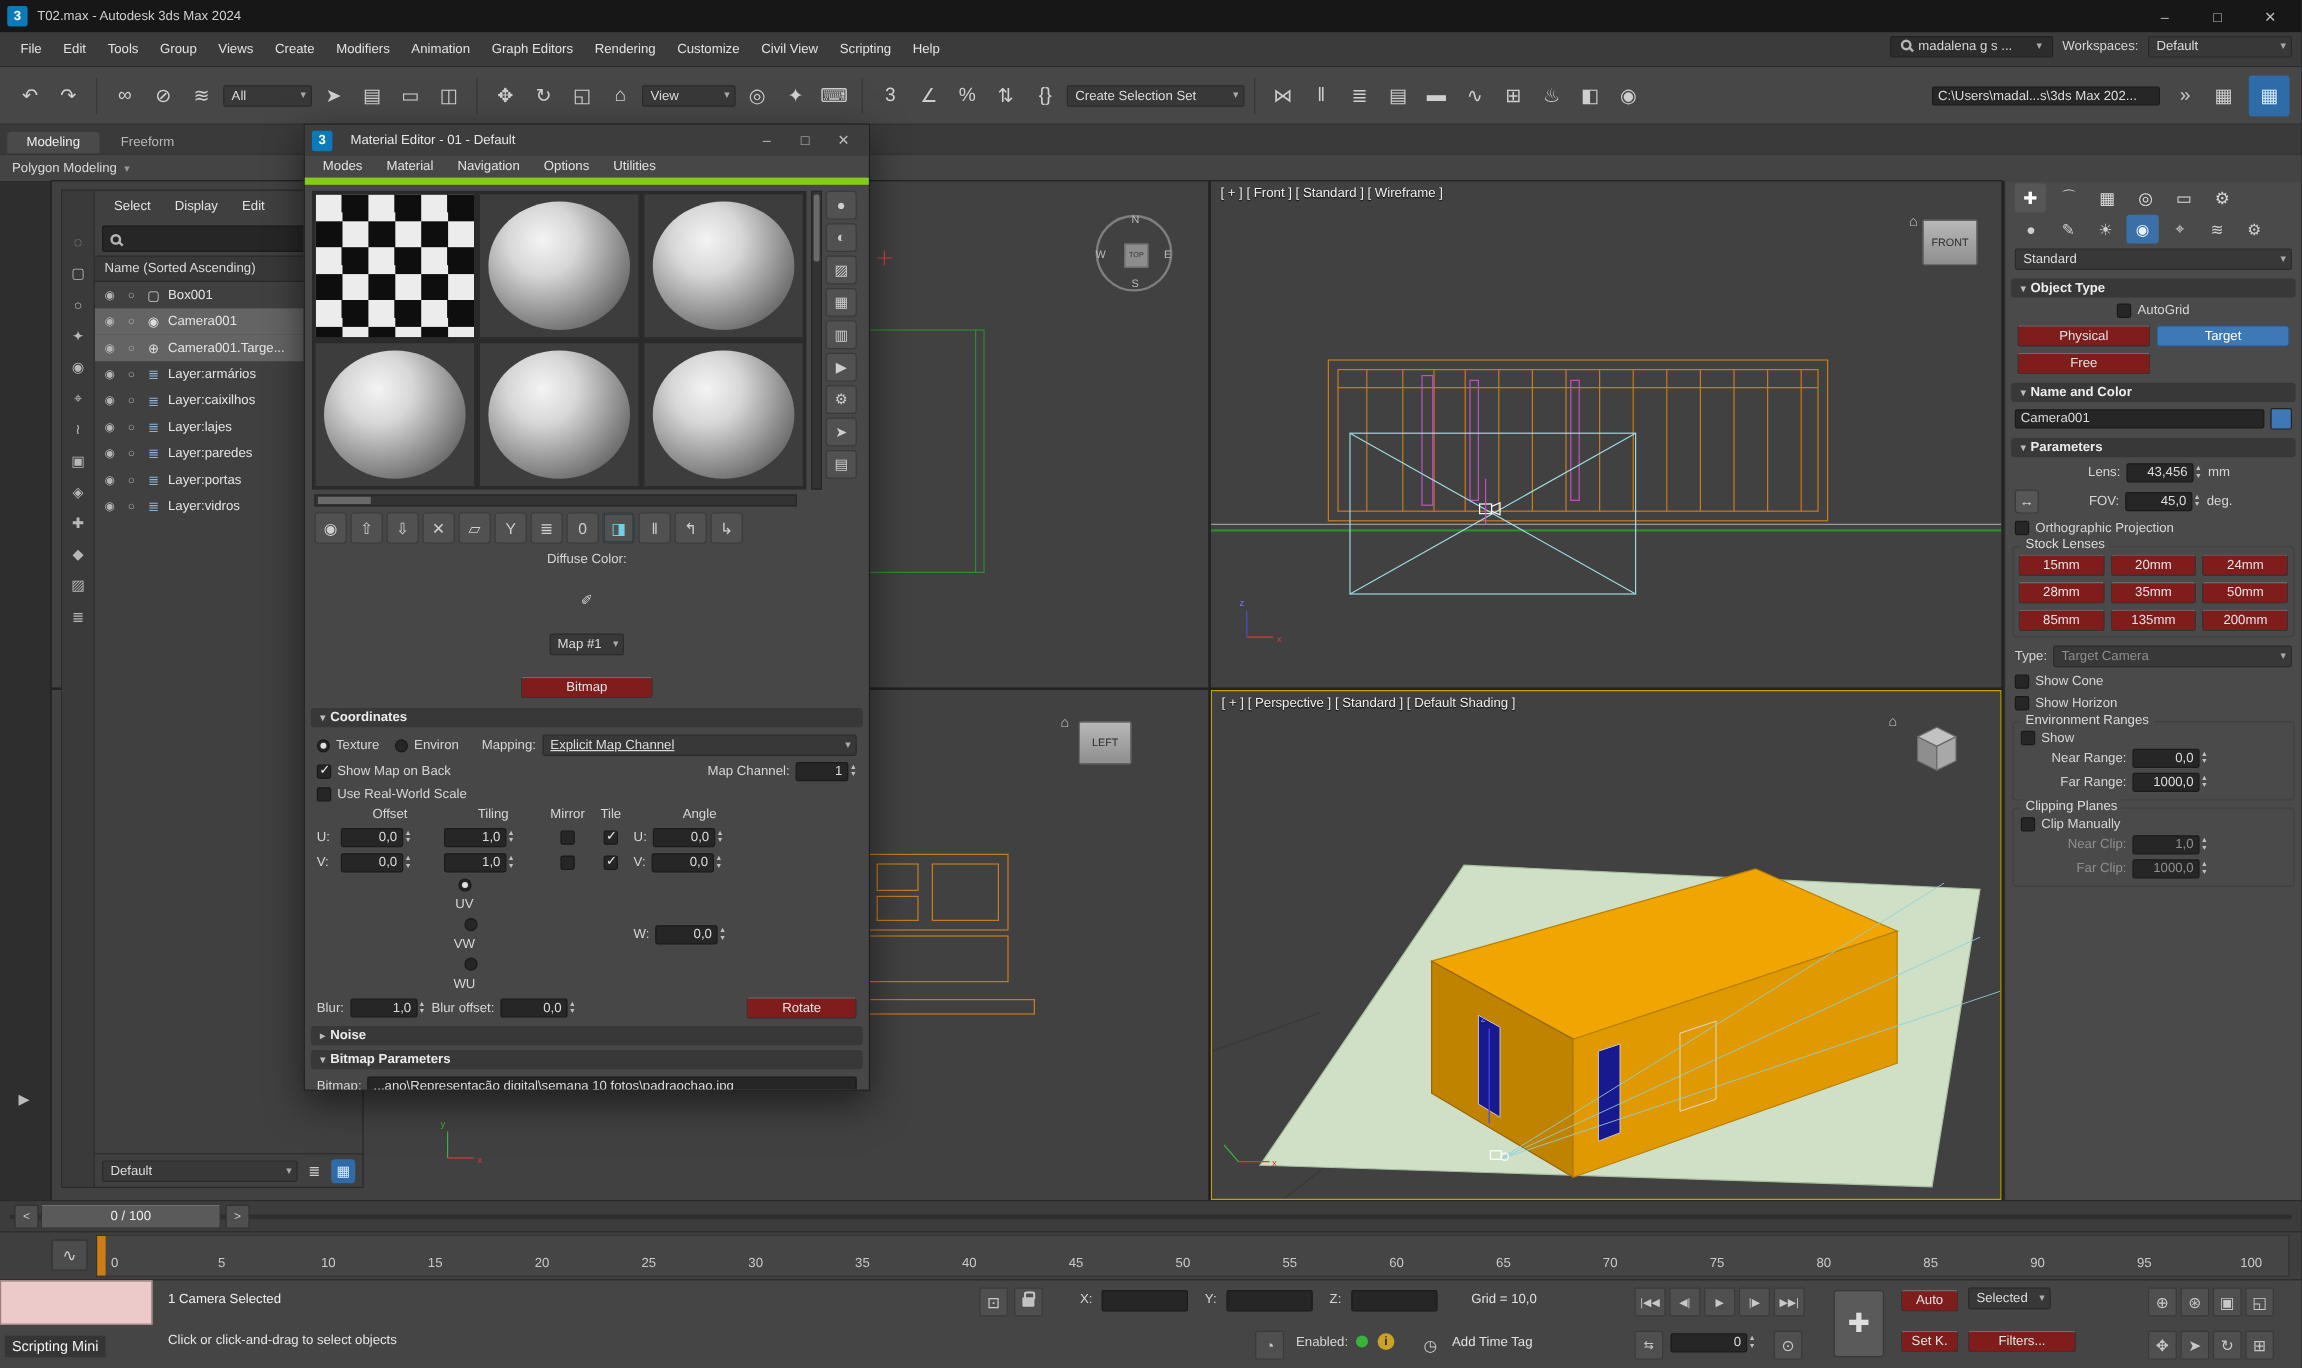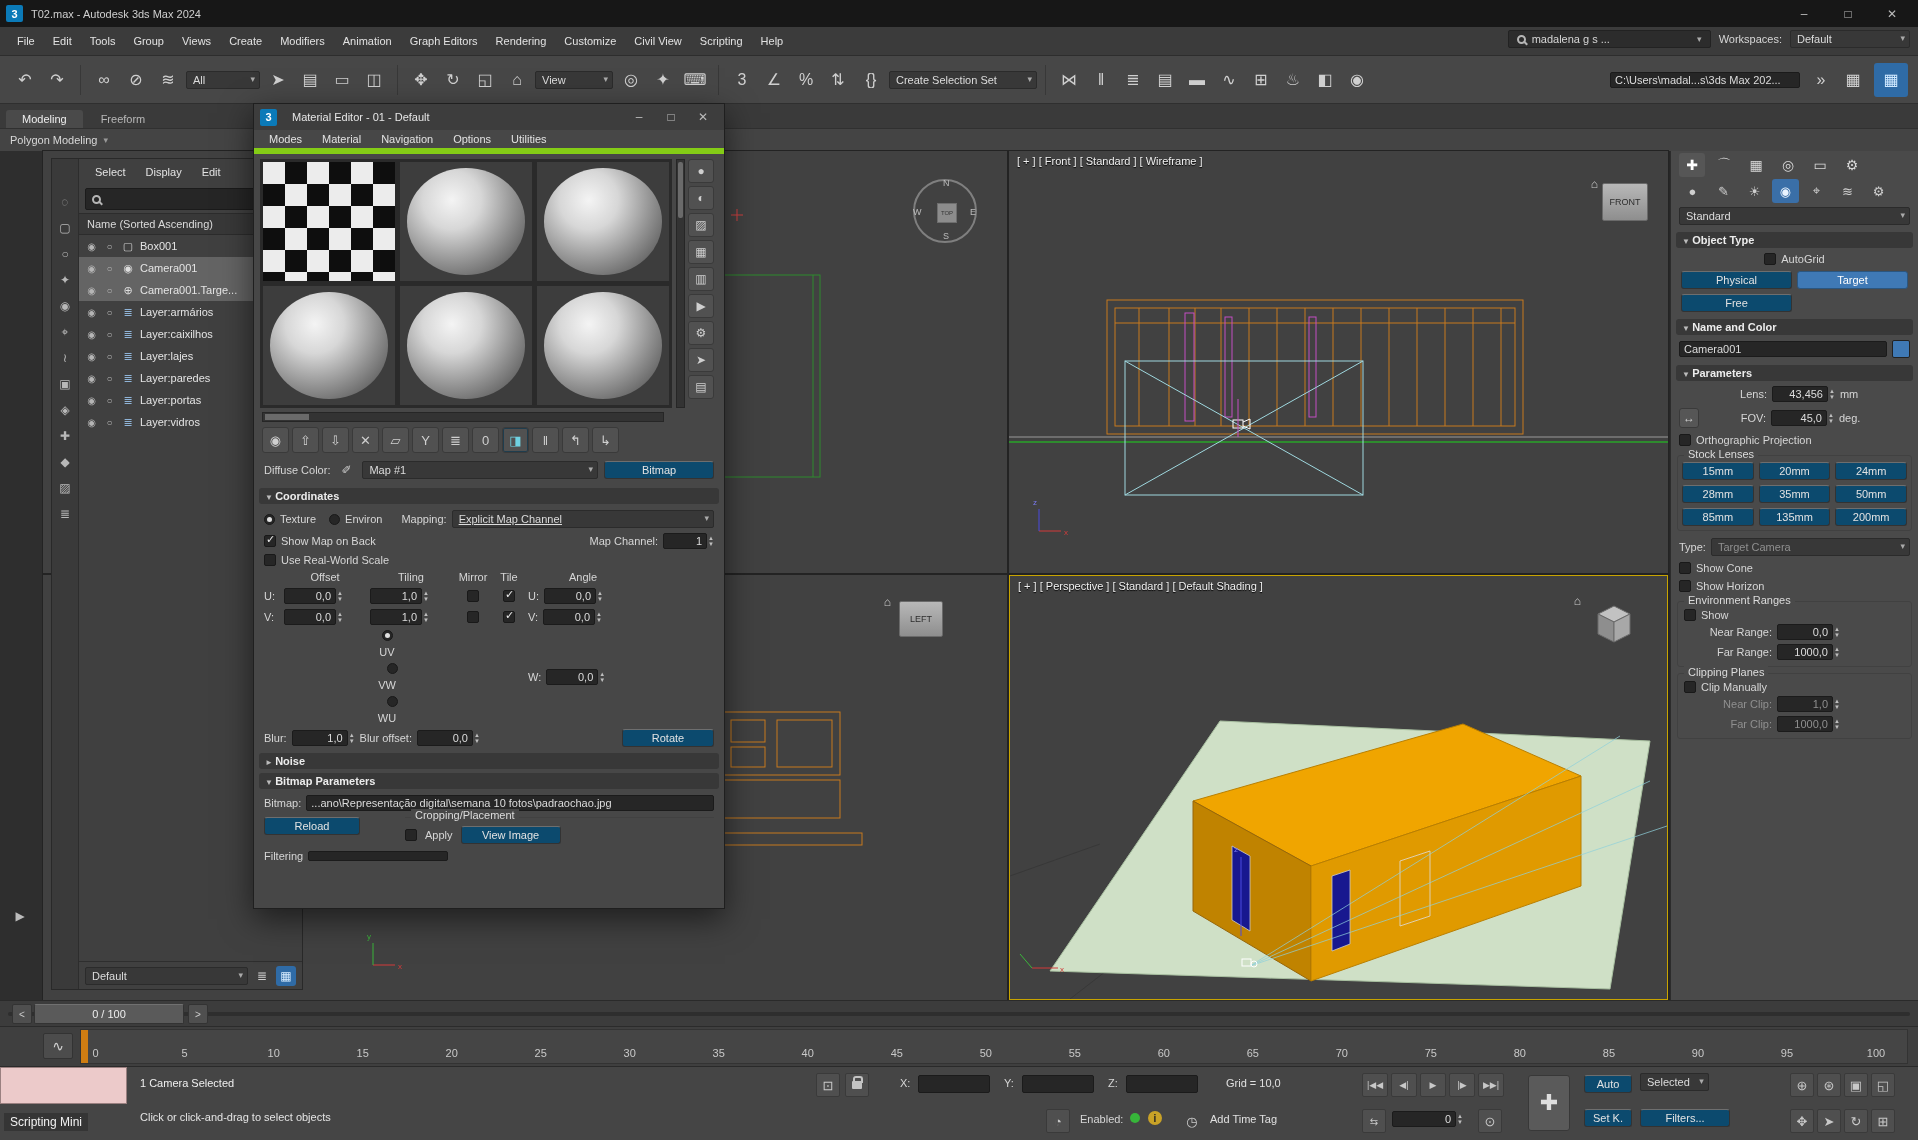--- a/index.html
+++ b/index.html
@@ -25,21 +25,21 @@
   .spin { display:inline-flex; align-items:stretch; }
   .spin .fld { width:56px; text-align:right; }
   .spin .arr { display:flex; flex-direction:column; justify-content:center; margin-left:1px; }
   .spin .arr span { font-size:6px; line-height:6px; color:#bfbfbf; }
   .cb { width:12px; height:12px; background:#262626; border:1px solid #191919; border-radius:2px;
         display:inline-block; position:relative; vertical-align:-2px; flex:none; }
   .cb.on::after { content:"✓"; position:absolute; top:-3px; left:1px; color:#ececec; font-size:11px; }
   .rb { width:11px; height:11px; background:#262626; border:1px solid #191919; border-radius:50%;
         display:inline-block; position:relative; vertical-align:-2px; flex:none; }
   .rb.on::after { content:""; position:absolute; inset:2px; border-radius:50%; background:#e0e0e0; }
-  .btn { background:#0c4a6e; border:1px solid #333; border-top-color:#6e6e6e; border-radius:3px;
+  .btn { background:#7f1d1d; border:1px solid #333; border-top-color:#6e6e6e; border-radius:3px;
          color:#e2e2e2; padding:2px 8px; font-size:11px; text-align:center; white-space:nowrap; }
   .btn.blue { background:#3f79b5; border-color:#2b567f; color:#fff; }
   .roll { background:#383838; border-radius:3px; margin:4px 5px 2px 5px; padding:2px 6px;
           color:#ececec; font-weight:bold; font-size:11px; }
   .roll.open::before { content:"▼ "; font-size:8px; color:#bbb; }
   .roll.closed::before { content:"► "; font-size:8px; color:#bbb; }
   .grp { border:1px solid #414141; border-radius:3px; margin:6px 6px 4px 6px; padding:6px 4px 4px 4px; position:relative; }
   .gtitle { position:absolute; top:-8px; left:6px; background:#4a4a4a; padding:0 4px; font-size:11px; color:#dcdcdc; }
   .row { display:flex; align-items:center; gap:5px; }
   .lab { color:#d6d6d6; white-space:nowrap; }
@@ -50,22 +50,22 @@
               align-items:center; padding:0 6px; color:#cfcfcf; }
   .appicon { width:17px; height:17px; background:#0b7ab8; color:#fff; border-radius:2px;
              display:inline-flex; align-items:center; justify-content:center; font-size:11px;
              font-weight:bold; margin-right:8px; }
   .wctl { margin-left:auto; display:flex; gap:4px; }
   .wctl .ibtn { width:40px; height:22px; font-size:12px; color:#bbb; }
   .menubar { left:0; top:27px; width:1918px; height:29px; background:#3b3b3b;
              border-bottom:1px solid #2d2d2d; display:flex; align-items:center; padding:0 8px; }
   .menubar .mitem { padding:4px 9px; color:#e2e2e2; }
   .menubar-right { margin-left:auto; display:flex; align-items:center; gap:8px; }
-  .userbox { display:flex; align-items:center; gap:6px; background:#2c2c2c; border:1px solid #222;
-             border-radius:2px; padding:2px 8px; width:203px;margin-left:20px; }
+  .userbox { display:flex; gap:6px; background:#2c2c2c; border:1px solid #222;
+             border-radius:2px; padding:2px 8px; width:136px;margin-left:20px; }
   .mag { width:9px; height:9px; border:2px solid #b5b5b5; border-radius:50%; position:relative;
          display:inline-block; flex:none; }
   .mag::after { content:""; position:absolute; width:5px; height:2px; background:#b5b5b5;
                 transform:rotate(45deg); right:-4px; bottom:-2px; }
   .toolbar { left:0; top:56px; width:1918px; height:48px; background:#474747;
              border-bottom:1px solid #2f2f2f; display:flex; align-items:center; gap:3px; padding:0 10px; }
   .tb-group { display:flex; align-items:center; gap:2px; }
   .tb-sep { width:1px; height:30px; background:#383838; margin:0 5px; }
   .toolbar .ibtn { width:30px; height:30px; font-size:16px; }
   .toolbar-right { margin-left:auto; display:flex; align-items:center; gap:6px; }
@@ -143,21 +143,21 @@
       repeating-conic-gradient(#0e0e0e 0% 25%, #ececec 25% 50%); background-size:44px 44px; }
   .me-side { display:flex; gap:3px; }
   .me-scroll { width:9px; background:#333; border:1px solid #262626; position:relative; }
   .me-scroll .thumb { position:absolute; left:1px; right:1px; top:2px; height:56px; background:#6a6a6a; border-radius:2px; }
   .me-sideicons { display:flex; flex-direction:column; gap:3px; }
   .me-sideicons .ibtn { width:24px; height:24px; background:#515151; border:1px solid #3a3a3a; font-size:12px; }
   .me-hscroll { height:10px; margin:4px 60px 2px 8px; background:#333; border:1px solid #262626; position:relative; }
   .me-hscroll .thumb { position:absolute; top:1px; bottom:1px; left:2px; width:44px; background:#6a6a6a; }
   .me-toolbar { display:flex; align-items:center; gap:3px; padding:3px 8px; }
   .me-toolbar .ibtn { width:27px; height:26px; background:#515151; border:1px solid #3a3a3a; font-size:13px; }
-  .me-diffuse { display:flex; align-items:center; gap:6px; padding:4px 10px; }
+  .me-diffuse { display:flex; align-items:center; gap:18px; padding:4px 10px;flex-direction:column; }
   .me-diffuse .dd { flex:1; }
   .me-body { flex:1; overflow:hidden; padding-bottom:4px; }
   .coord-grid { padding:4px 10px 2px 10px; display:flex; flex-direction:column; gap:5px; }
   .coord-cols { display:grid; grid-template-columns:16px 82px 82px 34px 30px 110px; align-items:center; gap:4px; }
   .coord-cols .spin .fld { width:52px; }
   .chead { text-align:center; color:#d6d6d6; }
   .me-bitmap-body { padding:4px 10px; display:flex; flex-direction:column; gap:6px; }
   .crop-group { position:relative; border-top:1px solid #414141; flex:1; padding-top:8px;
                 display:flex; align-items:center; gap:8px; }
 

